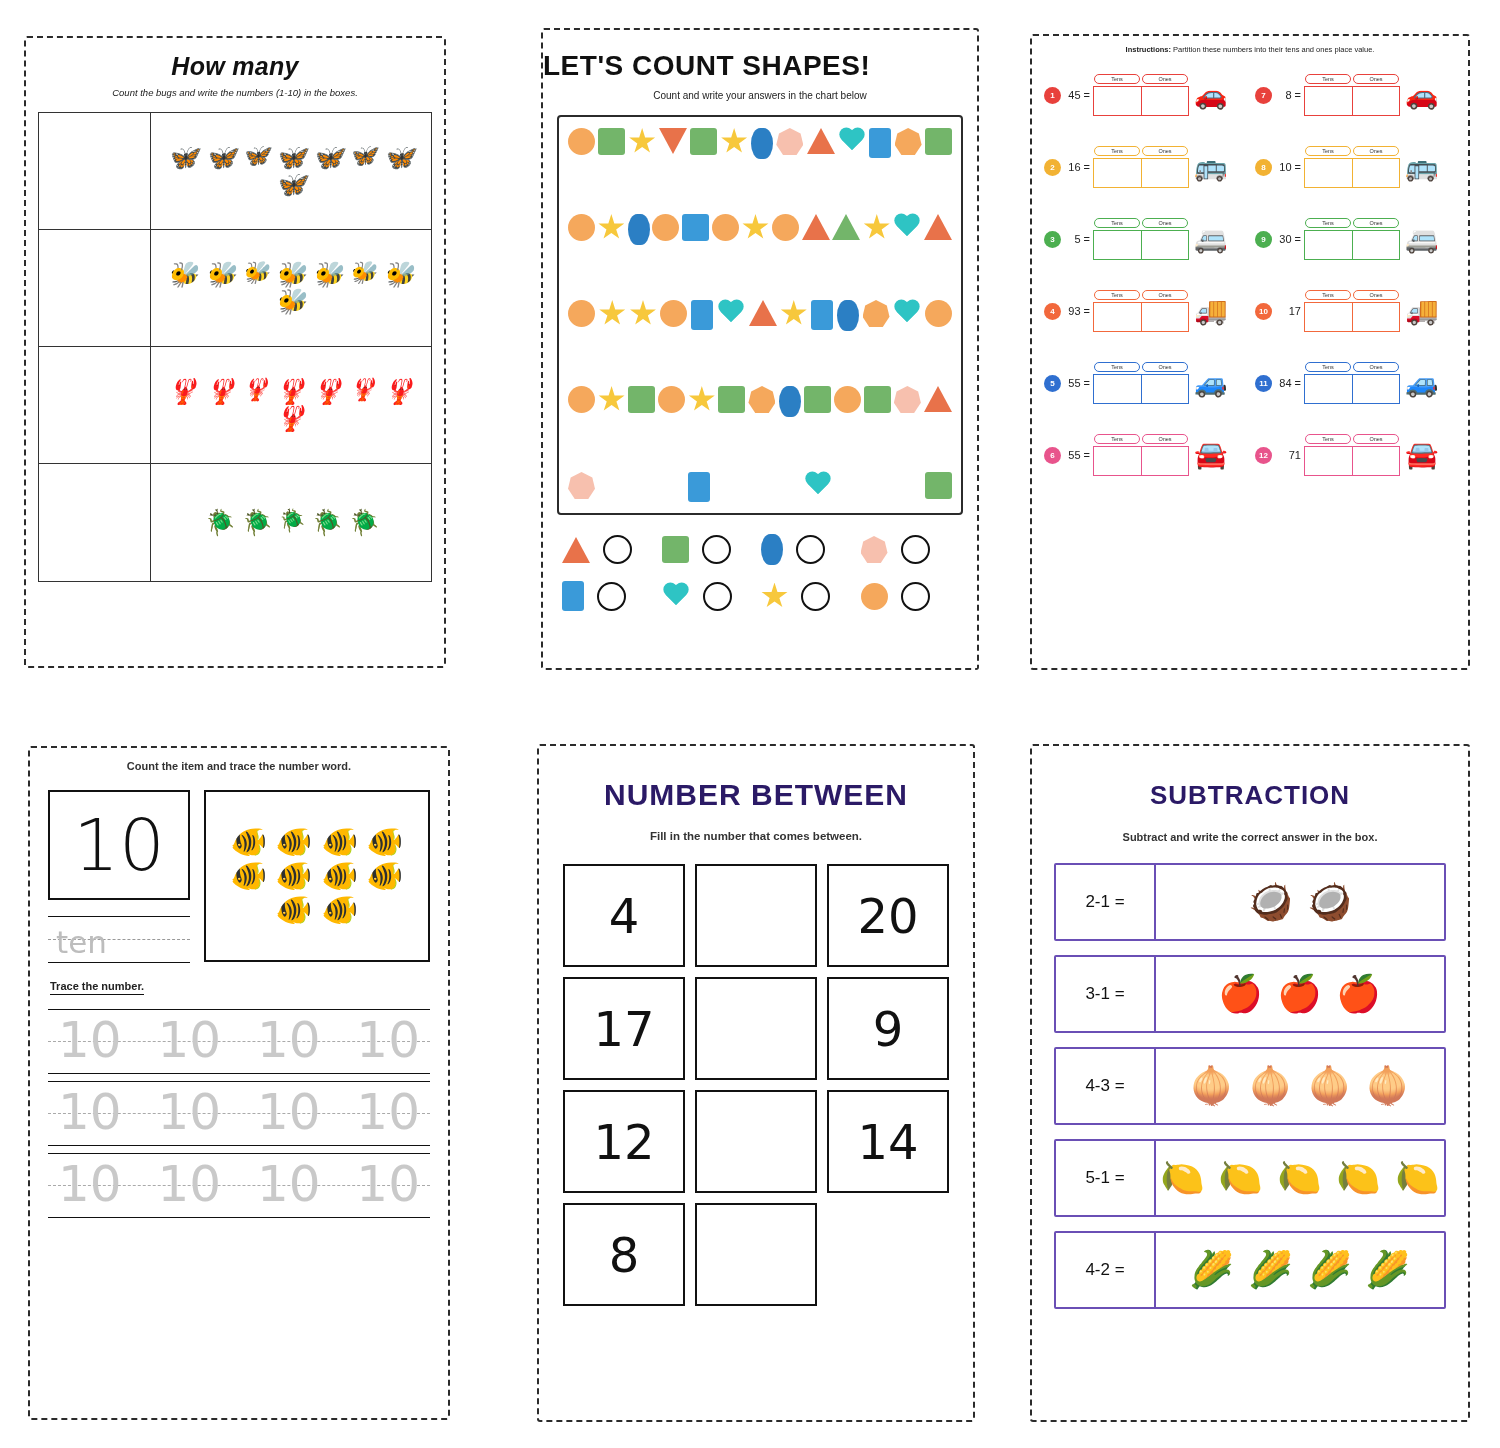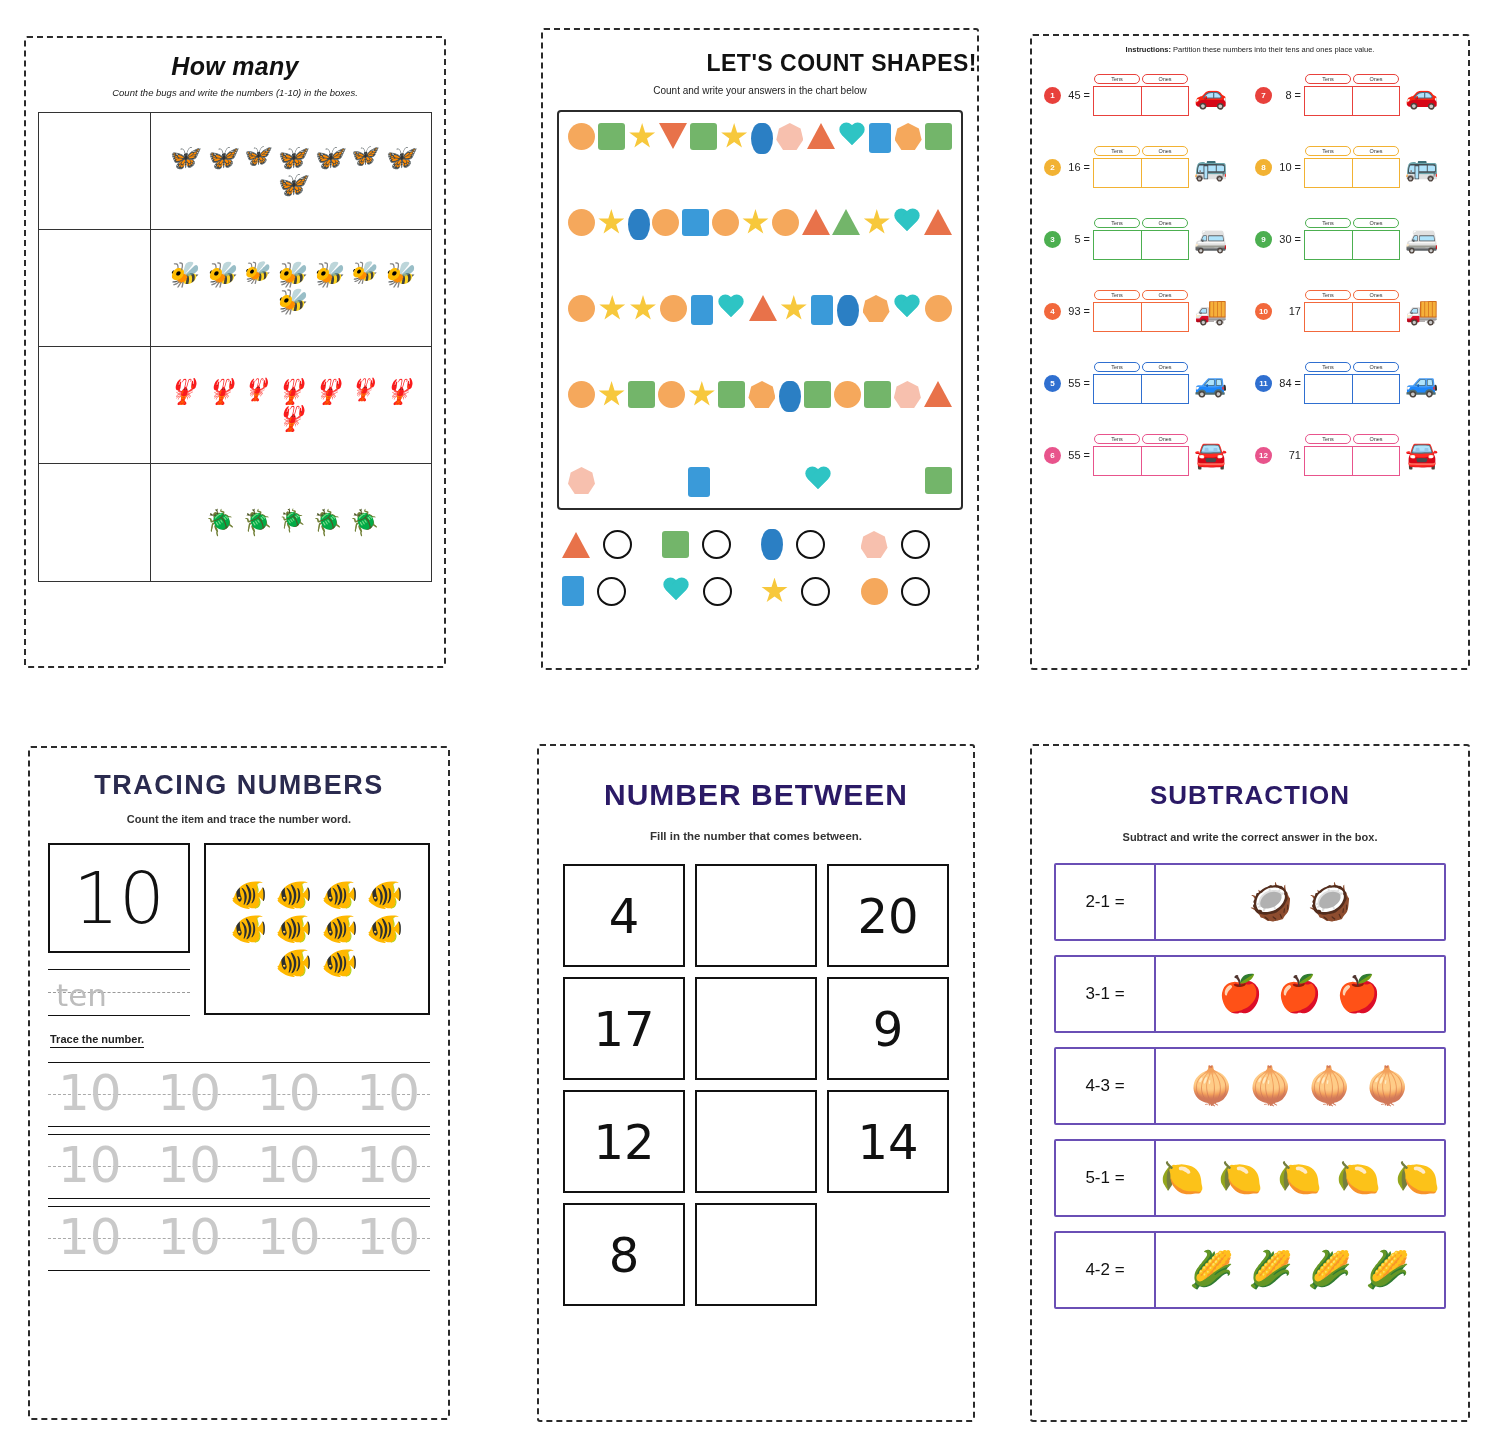--- a/index.html
+++ b/index.html
@@ -65,21 +65,21 @@
     justify-content: center;
     gap: 2px 6px;
     padding: 6px 10px;
   }
   .bug { font-size: 25px; line-height: 1; }
   .bug.small { font-size: 22px; }
 
   
   #page2 .page-inner { left: 30px; top: 20px; right: 22px; bottom: 28px; }
   .p2-title {
-    text-align: right; font-weight: bold; font-size: 23px;
+    text-align: left; font-weight: bold; font-size: 28px;
     color: #111; margin-top: 20px; letter-spacing: .5px;
   }
   .p2-sub { text-align: center; font-size: 10px; color: #222; margin-top: 8px; }
   .p2-box {
     margin: 14px 14px 0 14px;
     border: 2px solid #2b2b2b;
     border-radius: 4px;
     height: 400px;
     padding: 10px 8px;
     display: flex; flex-wrap: wrap;
@@ -593,21 +593,20 @@
               </div>
             </div>
             <div class="pv-car">🚘</div>
           </div>
         </div>
     </div>
   </div>
 
   <div class="page" id="page4">
     <div class="page-inner">
-      <div class="p4-title">TRACING NUMBERS</div>
       <div class="p4-sub">Count the item and trace the number word.</div>
       <div class="p4-top">
         <div class="p4-left">
           <div class="p4-numbox">10</div>
           <div class="p4-wordbox">
             <div class="ln top"></div>
             <div class="ln mid"></div>
             <div class="ln bot"></div>
             <div class="p4-word">ten</div>
           </div>

